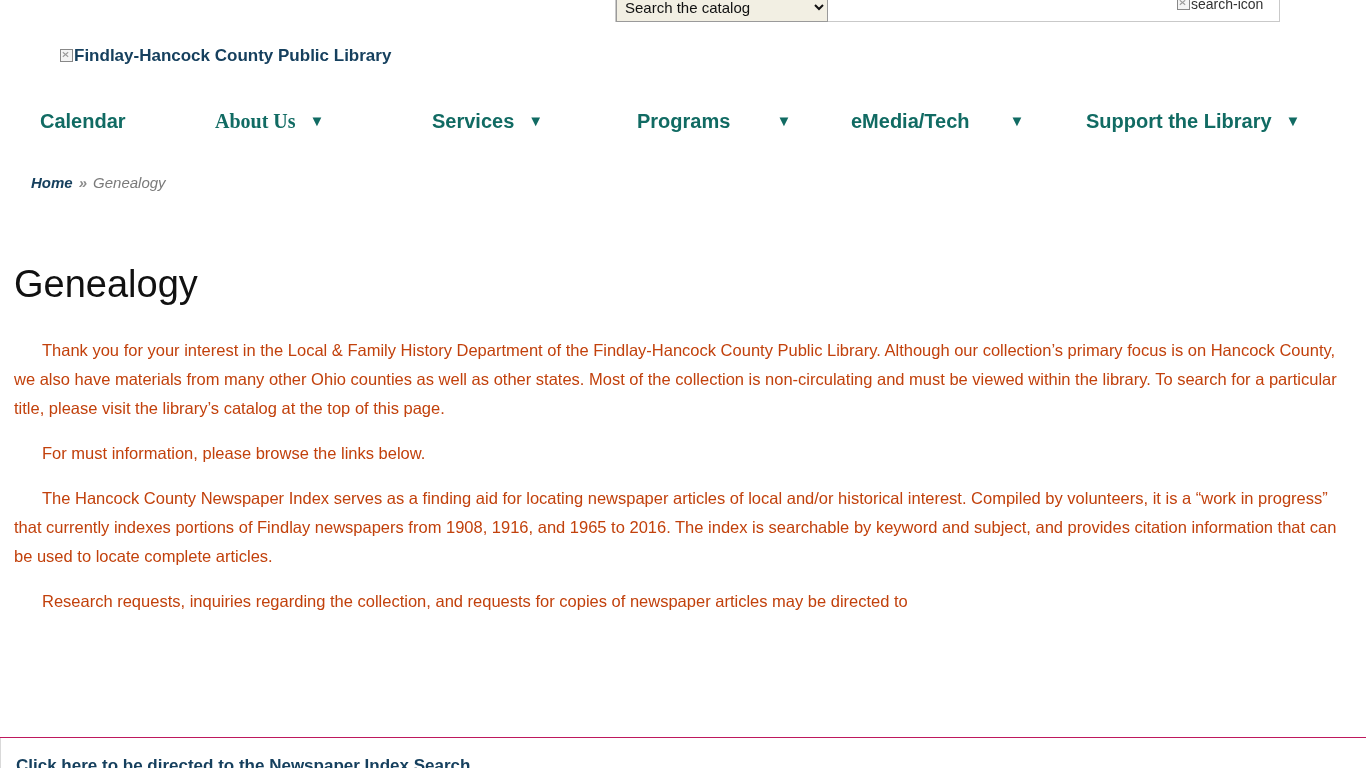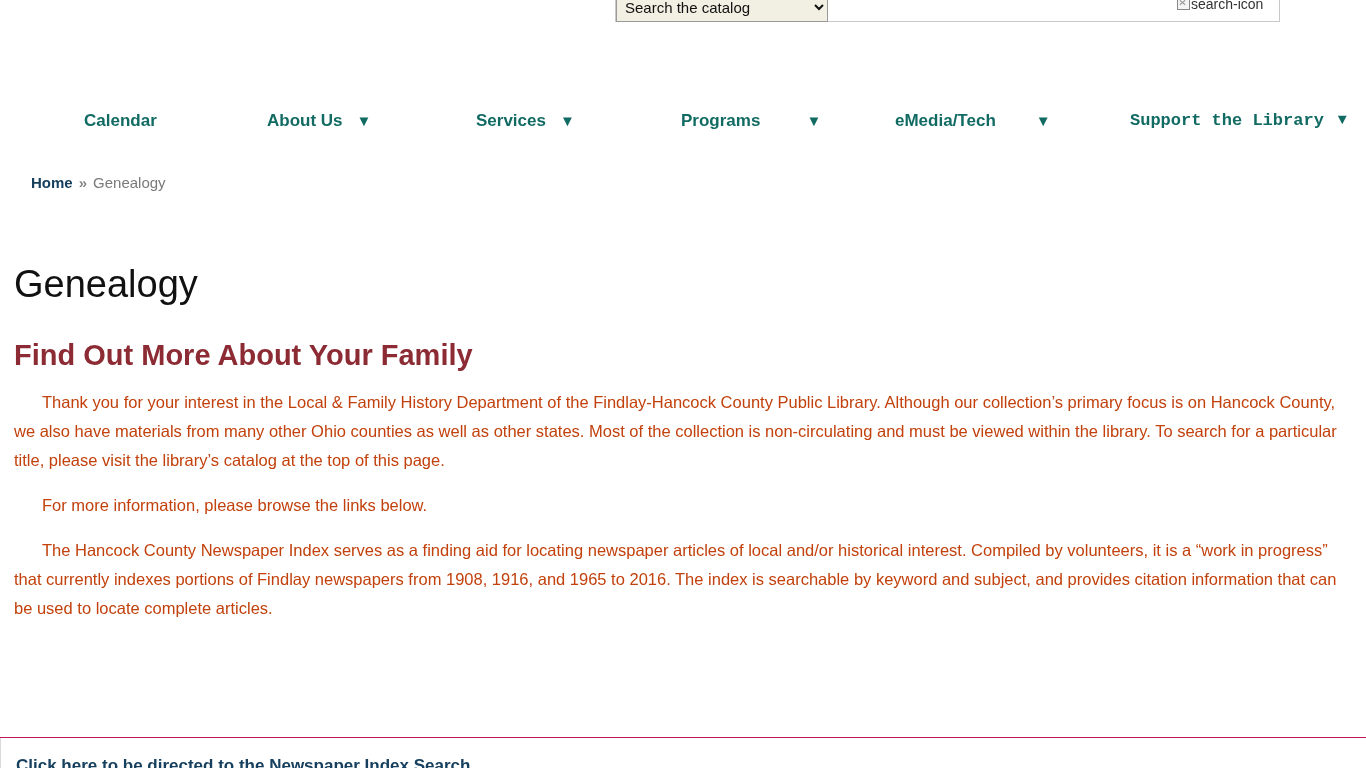--- a/index.html
+++ b/index.html
@@ -103,40 +103,40 @@
   }
   .nav-item {
     position: absolute;
     top: 0;
     display: flex;
     align-items: center;
     gap: 14px;
     white-space: nowrap;
   }
   .nav-label {
-    font-size: 17px;
+    font-size: 20px;
     font-weight: bold;
     color: #116b63;
     line-height: 34px;
-    margin-left: 44px;
   }
   .caret {
     font-size: 15px;
     color: #116b63;
     line-height: 34px;
   }
 
   
   .breadcrumb {
     position: absolute;
     left: 31px;
     top: 172px;
     font-size: 15px;
     line-height: 22px;
     white-space: nowrap;
+    font-style: italic;
   }
   .breadcrumb a {
     color: #16405e;
     font-weight: bold;
     text-decoration: none;
   }
   .breadcrumb .sep {
     color: #8a8a8a;
     margin: 0 6px;
     font-weight: bold;
@@ -223,58 +223,63 @@
 <div class="page">
 
   <div class="search-band"></div>
   <select class="search-select">
     <option>Search the catalog</option>
   </select>
   <div class="search-icon-broken">
     <span class="broken-img-glyph"></span><span>search-icon</span>
   </div>
 
+  <div class="logo-row">
+    <span class="logo-alt">
+      <span class="broken-img-glyph"></span><span>Findlay-Hancock County Public Library</span>
+    </span>
+  </div>
 
   <nav class="main-nav">
     <div class="nav-item" style="left:40px;">
       <span class="nav-label">Calendar</span>
     </div>
-    <div class="nav-item" style="left:223px;">
+    <div class="nav-item" style="left:215px;font-family:Liberation Serif, serif;">
       <span class="nav-label">About Us</span>
       <span class="caret">▼</span>
     </div>
     <div class="nav-item" style="left:432px;">
       <span class="nav-label">Services</span>
       <span class="caret">▼</span>
     </div>
     <div class="nav-item" style="left:637px;gap:46px;">
       <span class="nav-label">Programs</span>
       <span class="caret">▼</span>
     </div>
     <div class="nav-item" style="left:851px;gap:40px;">
       <span class="nav-label">eMedia/Tech</span>
       <span class="caret">▼</span>
     </div>
-    <div class="nav-item" style="left:1086px;font-family:Liberation Mono, monospace;">
+    <div class="nav-item" style="left:1086px;">
       <span class="nav-label">Support the Library</span>
       <span class="caret">▼</span>
     </div>
   </nav>
 
   <div class="breadcrumb">
     <a href="#">Home</a><span class="sep">»</span><span class="current">Genealogy</span>
   </div>
 
   <h1 class="page-title">Genealogy</h1>
 
   <div class="content">
-    <h2 class="section-heading">Find Out More About Your Family</h2>
     <p class="body-text">Thank you for your interest in the Local &amp; Family History Department of the Findlay-Hancock County Public Library. Although our collection’s primary focus is on Hancock County, we also have materials from many other Ohio counties as well as other states. Most of the collection is non-circulating and must be viewed within the library. To search for a particular title, please visit the library’s catalog at the top of this page.</p>
-    <p class="body-text">For more information, please browse the links below.</p>
+    <p class="body-text">For must information, please browse the links below.</p>
     <p class="body-text"> The Hancock County Newspaper Index serves as a finding aid for locating newspaper articles of local and/or historical interest. Compiled by volunteers, it is a “work in progress” that currently indexes portions of Findlay newspapers from 1908, 1916, and 1965 to 2016. The index is searchable by keyword and subject, and provides citation information that can be used to locate complete articles.</p>
+    <p class="body-text">Research requests, inquiries regarding the collection, and requests for copies of newspaper articles may be directed to</p>
   </div>
 
   <div class="bottom-box">
     <div class="sidebar-rule"></div>
     <a class="bottom-link" href="#">Click here to be directed to the Newspaper Index Search</a>
   </div>
 
 </div>
 
 </body></html>

